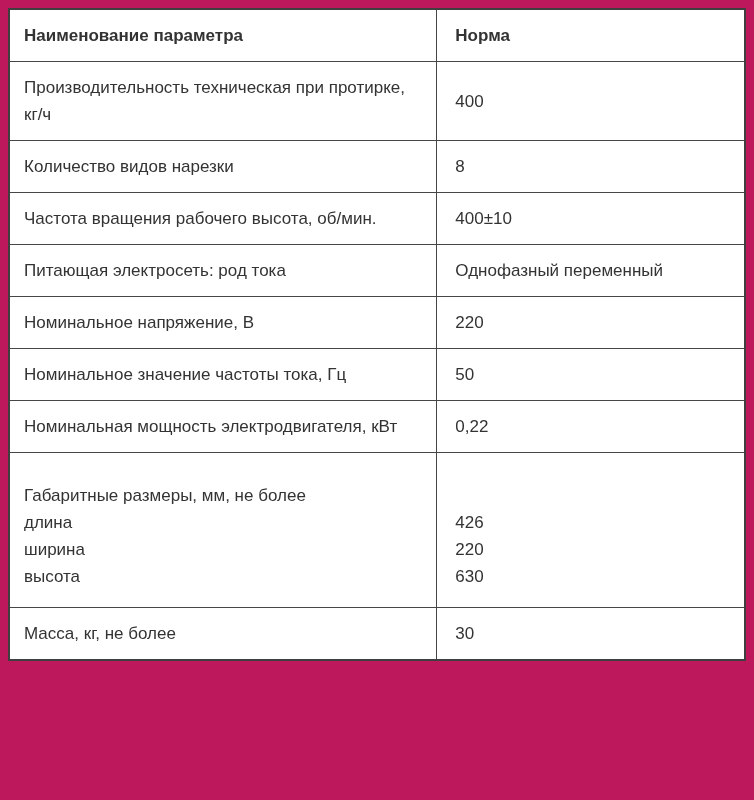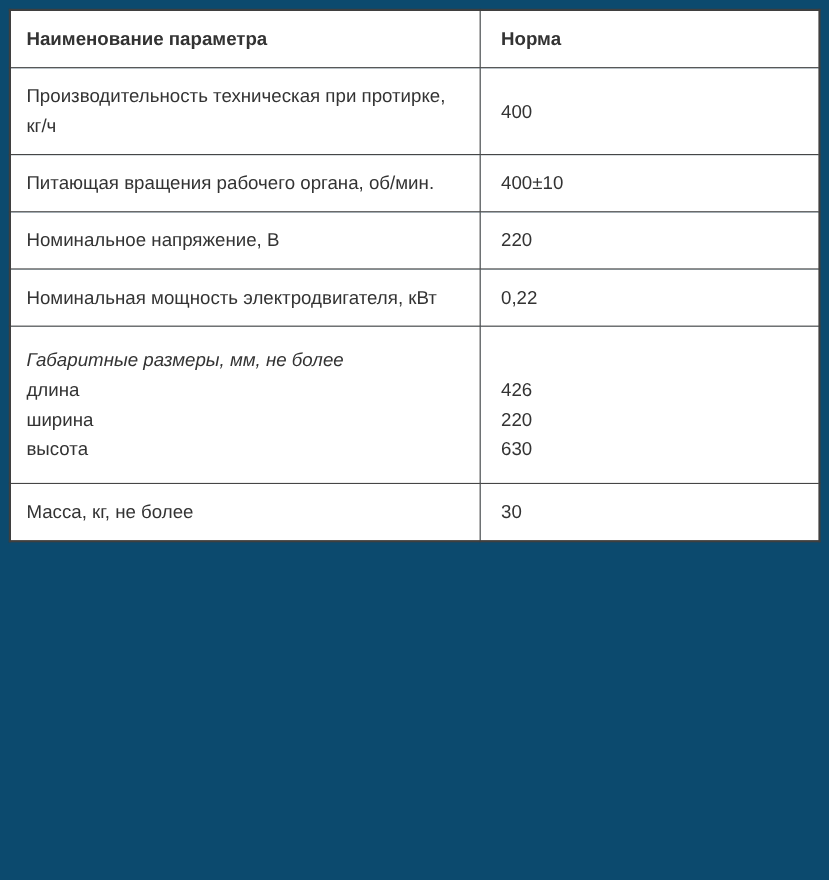--- a/index.html
+++ b/index.html
@@ -5,21 +5,21 @@
   * { margin: 0; padding: 0; box-sizing: border-box; }
   html, body {
     width: 754px;
     background: #ffffff;
     font-family: "Liberation Sans", sans-serif;
   }
   .page {
     width: 754px;
     height: 800px;
     padding: 8px;
-    background: #0c4a6e;
+    background: #be185d;
   }
   table.spec-table {
     width: 738px;
     border-collapse: collapse;
     border: 2px solid #3f3f3f;
     color: #333333;
     font-size: 17px;
   }
   table.spec-table th,
   table.spec-table td {
@@ -34,46 +34,58 @@
   thead th {
     font-weight: bold;
     font-size: 17px;
     padding-top: 11px;
     padding-bottom: 13px;
   }
   td.tall { height: 78px; }
   td.single { height: 51px; }
   
   .dim-line { line-height: 27px; height: 27px; margin-top: 0; }
-  .dim-line:first-child { margin-top: 0; font-style: italic; }
+  .dim-line:first-child { margin-top: 12px; }
   td.dims-cell { vertical-align: top; padding-top: 17px; padding-bottom: 17px; }
 </style>
 </head>
 <body>
 
 <div class="page">
   <table class="spec-table">
     <thead>
       <tr>
         <th class="param-col">Наименование параметра</th>
         <th class="norm-col">Норма</th>
       </tr>
     </thead>
     <tbody>
       <tr>
         <td class="param-cell tall">Производительность техническая при протирке, кг/ч</td>
         <td class="value-cell tall">400</td>
       </tr>
       <tr>
-        <td class="param-cell single">Питающая вращения рабочего органа, об/мин.</td>
+        <td class="param-cell single">Количество видов нарезки</td>
+        <td class="value-cell single">8</td>
+      </tr>
+      <tr>
+        <td class="param-cell single">Частота вращения рабочего высота, об/мин.</td>
         <td class="value-cell single">400±10</td>
+      </tr>
+      <tr>
+        <td class="param-cell single">Питающая электросеть: род тока</td>
+        <td class="value-cell single">Однофазный переменный</td>
       </tr>
       <tr>
         <td class="param-cell single">Номинальное напряжение, В</td>
         <td class="value-cell single">220</td>
+      </tr>
+      <tr>
+        <td class="param-cell single">Номинальное значение частоты тока, Гц</td>
+        <td class="value-cell single">50</td>
       </tr>
       <tr>
         <td class="param-cell single">Номинальная мощность электродвигателя, кВт</td>
         <td class="value-cell single">0,22</td>
       </tr>
       <tr>
         <td class="param-cell dims-cell">
           <div class="dim-line">Габаритные размеры, мм, не более</div>
           <div class="dim-line">длина</div>
           <div class="dim-line">ширина</div>

